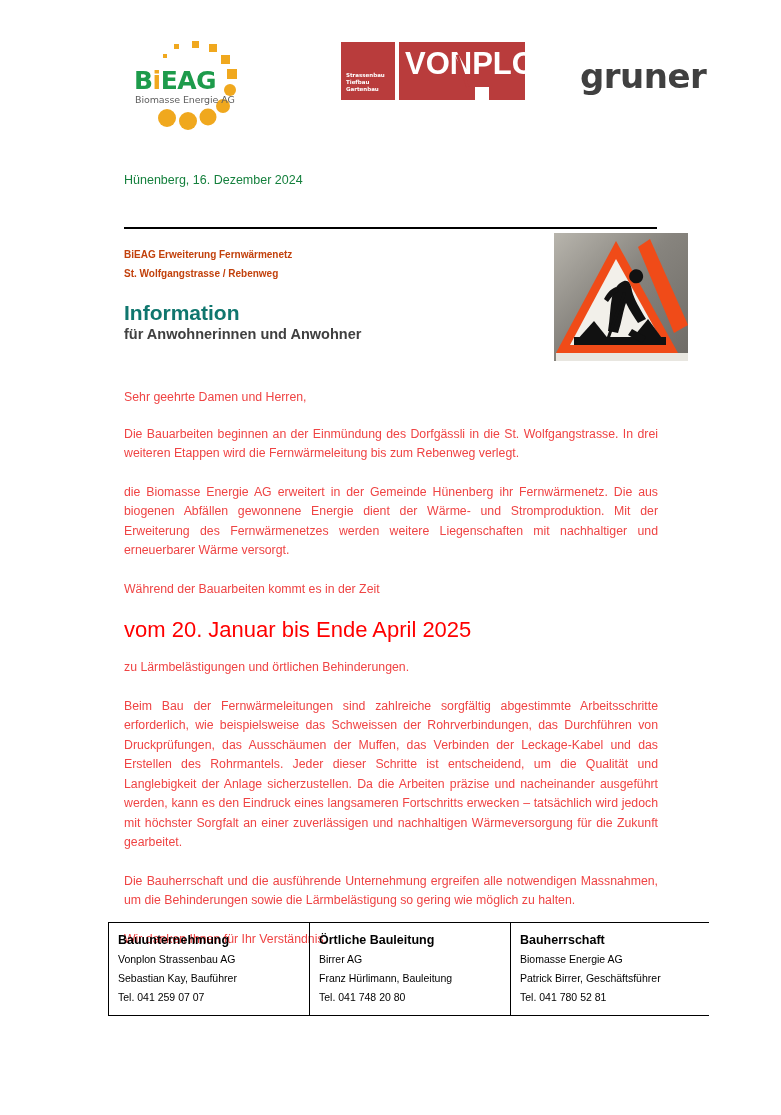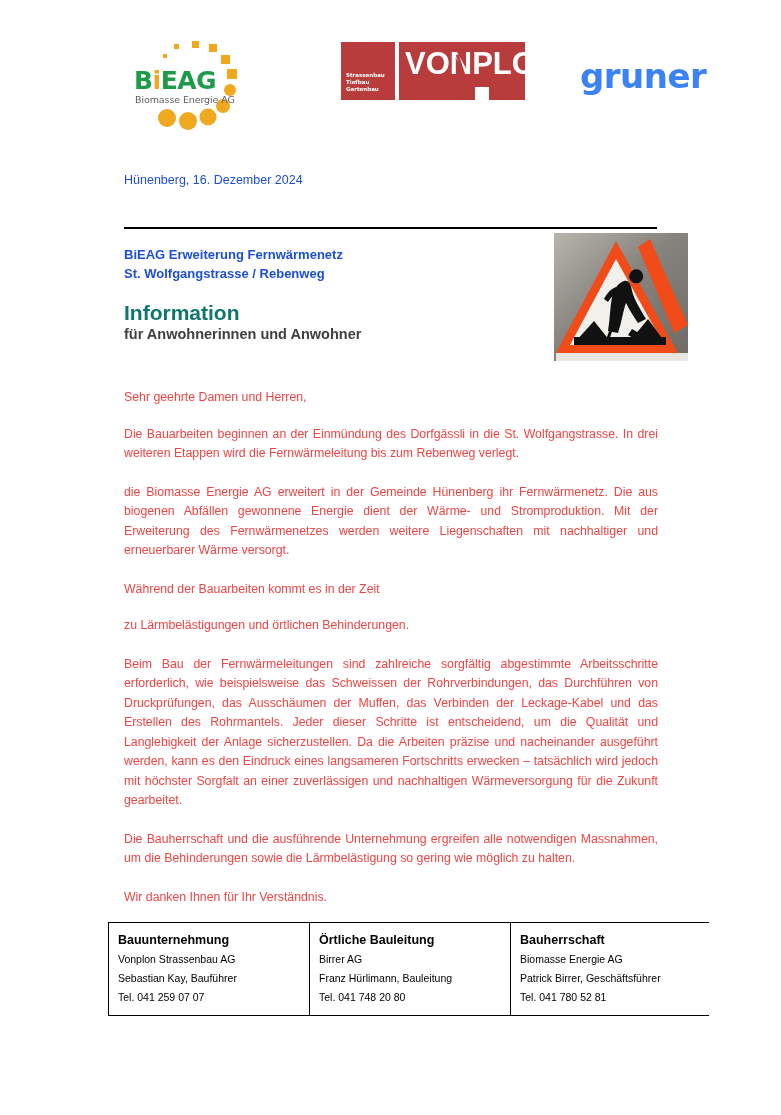--- a/index.html
+++ b/index.html
@@ -116,62 +116,62 @@
     height: 50px;
   }
   .gruner-word {
     position: absolute;
     left: 0;
     top: 0;
     font-family: "DejaVu Sans", sans-serif;
     font-weight: bold;
     font-size: 34px;
     line-height: 40px;
-    color: #3b82f6;
+    color: #404040;
     letter-spacing: -0.5px;
   }
   .gruner-chev {
     position: absolute;
     left: 128px;
     top: -6px;
     width: 24px;
     height: 22px;
   }
 
   
   .date-line {
     position: absolute;
     left: 124px;
     top: 173px;
     font-size: 12.5px;
-    color: #1d4ed8;
+    color: #15803d;
   }
 
   
   .hrule {
     position: absolute;
     left: 124px;
     top: 227px;
     width: 533px;
     height: 2px;
     background: #000000;
   }
 
   
   .title-block {
     position: absolute;
     left: 124px;
     top: 245px;
     width: 420px;
   }
   .title-main {
-    font-size: 13px;
+    font-size: 10px;
     font-weight: bold;
     line-height: 19px;
-    color: #1d4ed8;
+    color: #c2410c;
   }
   .info-head {
     margin-top: 17px;
     font-size: 21px;
     font-weight: bold;
     line-height: 25px;
     color: #0f766e;
   }
   .info-sub {
     font-size: 14.5px;
@@ -341,20 +341,21 @@
 
       <polygon points="2,120 134,120 134,128 2,128" fill="#e8e6e0"></polygon>
     </svg>
   </div>
 
   <div class="body">
     <p class="p tight">Sehr geehrte Damen und Herren,</p>
     <p class="p">Die Bauarbeiten beginnen an der Einmündung des Dorfgässli in die St. Wolfgangstrasse. In drei weiteren Etappen wird die Fernwärmeleitung bis zum Rebenweg verlegt.</p>
     <p class="p">die Biomasse Energie AG erweitert in der Gemeinde Hünenberg ihr Fernwärmenetz. Die aus biogenen Abfällen gewonnene Energie dient der Wärme- und Stromproduktion. Mit der Erweiterung des Fernwärmenetzes werden weitere Liegenschaften mit nachhaltiger und erneuerbarer Wärme versorgt.</p>
     <p class="p tight">Während der Bauarbeiten kommt es in der Zeit</p>
+    <p class="big-red">vom 20. Januar bis Ende April 2025</p>
     <p class="p">zu Lärmbelästigungen und örtlichen Behinderungen.</p>
     <p class="p">Beim Bau der Fernwärmeleitungen sind zahlreiche sorgfältig abgestimmte Arbeitsschritte erforderlich, wie beispielsweise das Schweissen der Rohrverbindungen, das Durchführen von Druckprüfungen, das Ausschäumen der Muffen, das Verbinden der Leckage-Kabel und das Erstellen des Rohrmantels. Jeder dieser Schritte ist entscheidend, um die Qualität und Langlebigkeit der Anlage sicherzustellen. Da die Arbeiten präzise und nacheinander ausgeführt werden, kann es den Eindruck eines langsameren Fortschritts erwecken – tatsächlich wird jedoch mit höchster Sorgfalt an einer zuverlässigen und nachhaltigen Wärmeversorgung für die Zukunft gearbeitet.</p>
     <p class="p">Die Bauherrschaft und die ausführende Unternehmung ergreifen alle notwendigen Massnahmen, um die Behinderungen sowie die Lärmbelästigung so gering wie möglich zu halten.</p>
     <p class="p">Wir danken Ihnen für Ihr Verständnis.</p>
   </div>
 
   <table class="contact-table">
     <tbody>
         <tr>
       <td>

